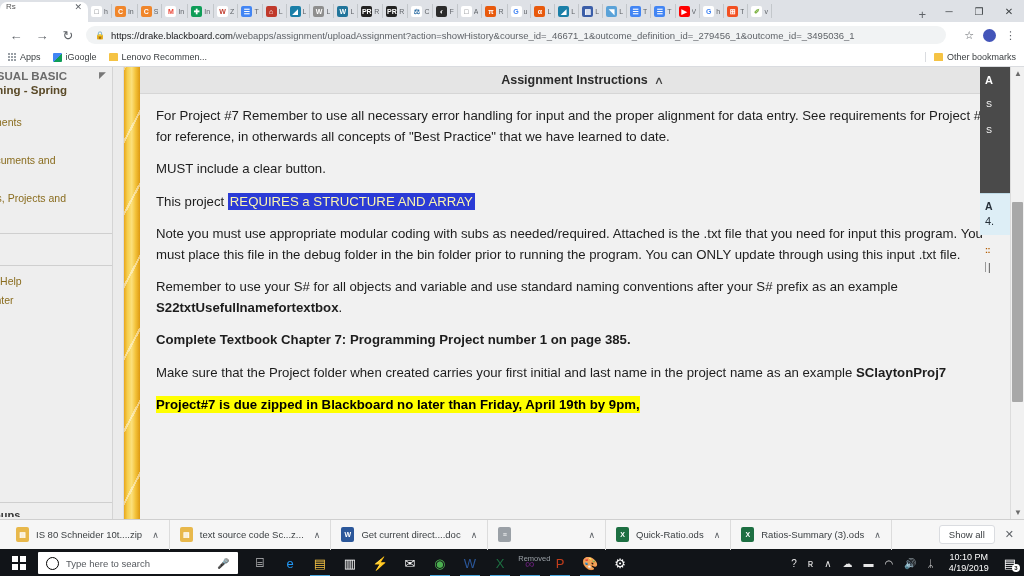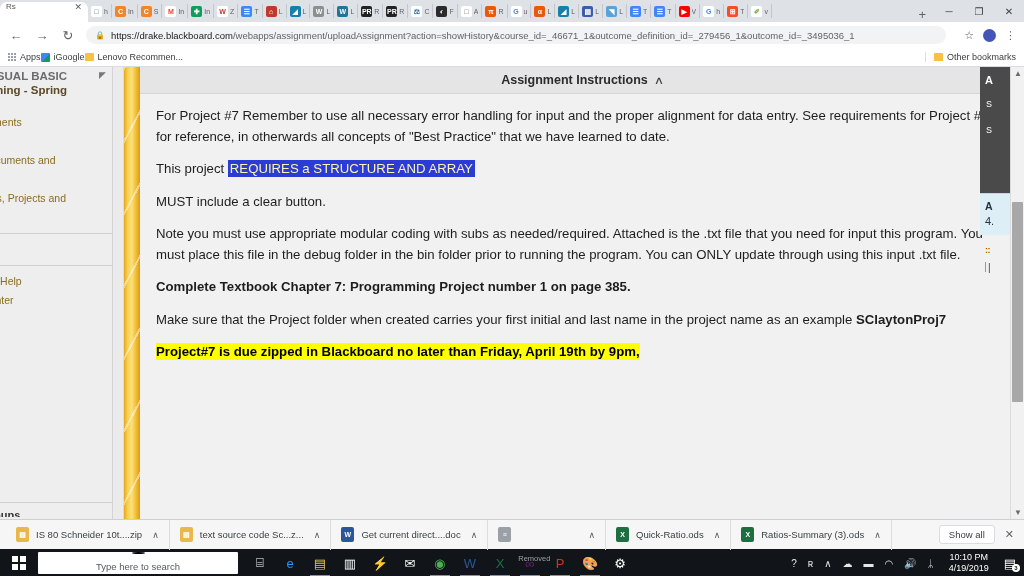--- a/index.html
+++ b/index.html
@@ -30,21 +30,21 @@
   .lock{font-size:8px;color:#5f6368;}
   .url-strong{color:#202124;}
   .url-dim{color:#5f6368;}
   .omni-right{display:flex;align-items:center;gap:9px;padding-left:8px;}
   .star{font-size:11px;color:#5f6368;}
   .avatar{width:13px;height:13px;border-radius:50%;background:#4355b9;}
   .kebab{font-size:11px;color:#5f6368;letter-spacing:0;}
 
   
   .bmbar{height:18px;background:#fff;border-bottom:1px solid #dadce0;display:flex;align-items:center;
-     padding:0 8px;font-size:9px;color:#3c4043;}
+     padding:0 8px;gap:12px;font-size:9px;color:#3c4043;}
   .bm{display:flex;align-items:center;gap:4px;white-space:nowrap;}
   .bm-right{margin-left:auto;display:flex;align-items:center;gap:4px;border-left:1px solid #dadce0;padding-left:8px;}
   .folder{width:9px;height:8px;background:#f5c344;border-radius:1px 1px 0 0;}
   .appsgrid{display:grid;grid-template-columns:repeat(3,2px);grid-template-rows:repeat(3,2px);gap:1px;}
   .appsgrid i{background:#9aa0a6;width:2px;height:2px;display:block;}
 
   
   .viewport{position:relative;height:452px;background:#f1f1f1;display:flex;overflow:hidden;}
 
   
@@ -109,21 +109,21 @@
   .dl-right{margin-left:auto;display:flex;align-items:center;gap:10px;padding-right:4px;}
   .showall{font-size:9.5px;color:#3c4043;border:1px solid #dadce0;border-radius:3px;padding:3px 9px;background:#fff;}
   .dl-x{font-size:11px;color:#5f6368;}
 
   
   .taskbar{height:28px;background:#111418;display:flex;align-items:center;}
   .winlogo{width:38px;display:flex;align-items:center;justify-content:center;}
   .winsq{display:grid;grid-template-columns:6px 6px;grid-template-rows:6px 6px;gap:1.5px;}
   .winsq i{background:#fff;display:block;}
   .srch{width:200px;height:22px;background:#fff;border-radius:1px;display:flex;align-items:center;
-     gap:7px;padding:0 8px;box-sizing:border-box;flex-direction:column;}
+     gap:7px;padding:0 8px;box-sizing:border-box;}
   .srch .circ{width:11px;height:11px;border:1.6px solid #000;border-radius:50%;}
   .srch .ph{font-size:9.5px;color:#55595e;flex:1;}
   .srch .mic{font-size:10px;color:#55595e;}
   .tbicons{display:flex;align-items:center;gap:2px;margin-left:8px;}
   .tbi{width:28px;height:28px;display:flex;align-items:center;justify-content:center;position:relative;font-size:13px;color:#fff;}
   .tbi.open:after{content:"";position:absolute;bottom:0;left:4px;right:4px;height:2px;background:#4aa8e0;}
   .tray{margin-left:auto;display:flex;align-items:center;gap:11px;padding-right:6px;}
   .tray span{font-size:10px;color:#e6e6e6;}
   .clock{font-size:9px;color:#fff;line-height:11px;text-align:center;padding:0 4px;}
   .notif{position:relative;font-size:13px;color:#fff;padding-right:2px;}
@@ -336,23 +336,24 @@
     <div class="gold-gut"></div>
     <div class="golddiv"></div>
 
     <div class="content">
       <div class="instr-head">
         <span class="t">Assignment Instructions</span>
         <span class="chev">∧</span>
       </div>
       <div class="doc" id="doc">
           <p><span>For Project #7 Remember to use all necessary error handling for input and the proper alignment for data entry.   See requirements for Project #6 for reference, in otherwards all concepts of "Best Practice" that we have learned to date.</span></p>
+          <p><span>MUST include a clear button.</span></p>
           <p><span>This project </span><span class="sel">REQUIRES  a  STRUCTURE AND ARRAY</span></p>
-          <p><span>MUST include a clear button.</span></p>
           <p><span>Note you must use appropriate modular coding with subs as needed/required.  Attached is the .txt file that you need for input this program.  You must place this file in the debug folder in the bin folder prior to running the program.  You can ONLY update through using this input .txt file.</span></p>
+          <p><span>Remember to use your S# for all objects and variable and use standard naming conventions after your S# prefix as an example  </span><b>S22txtUsefullnamefortextbox</b><span>.</span></p>
           <p><b>Complete Textbook Chapter 7: Programming Project number 1 on page 385.</b></p>
           <p><span>Make sure that the Project folder when created carries your first initial and last name in the project name as an example </span><b>SClaytonProj7</b></p>
           <p><span class="hl">Project#7 is due zipped in Blackboard no later than Friday, April 19th by 9pm,</span></p>
         </div>
     </div>
 
     <div class="rail">
       <div class="rail-panel">
         <div class="rp-hd">A</div>
         <div class="rp-body">

